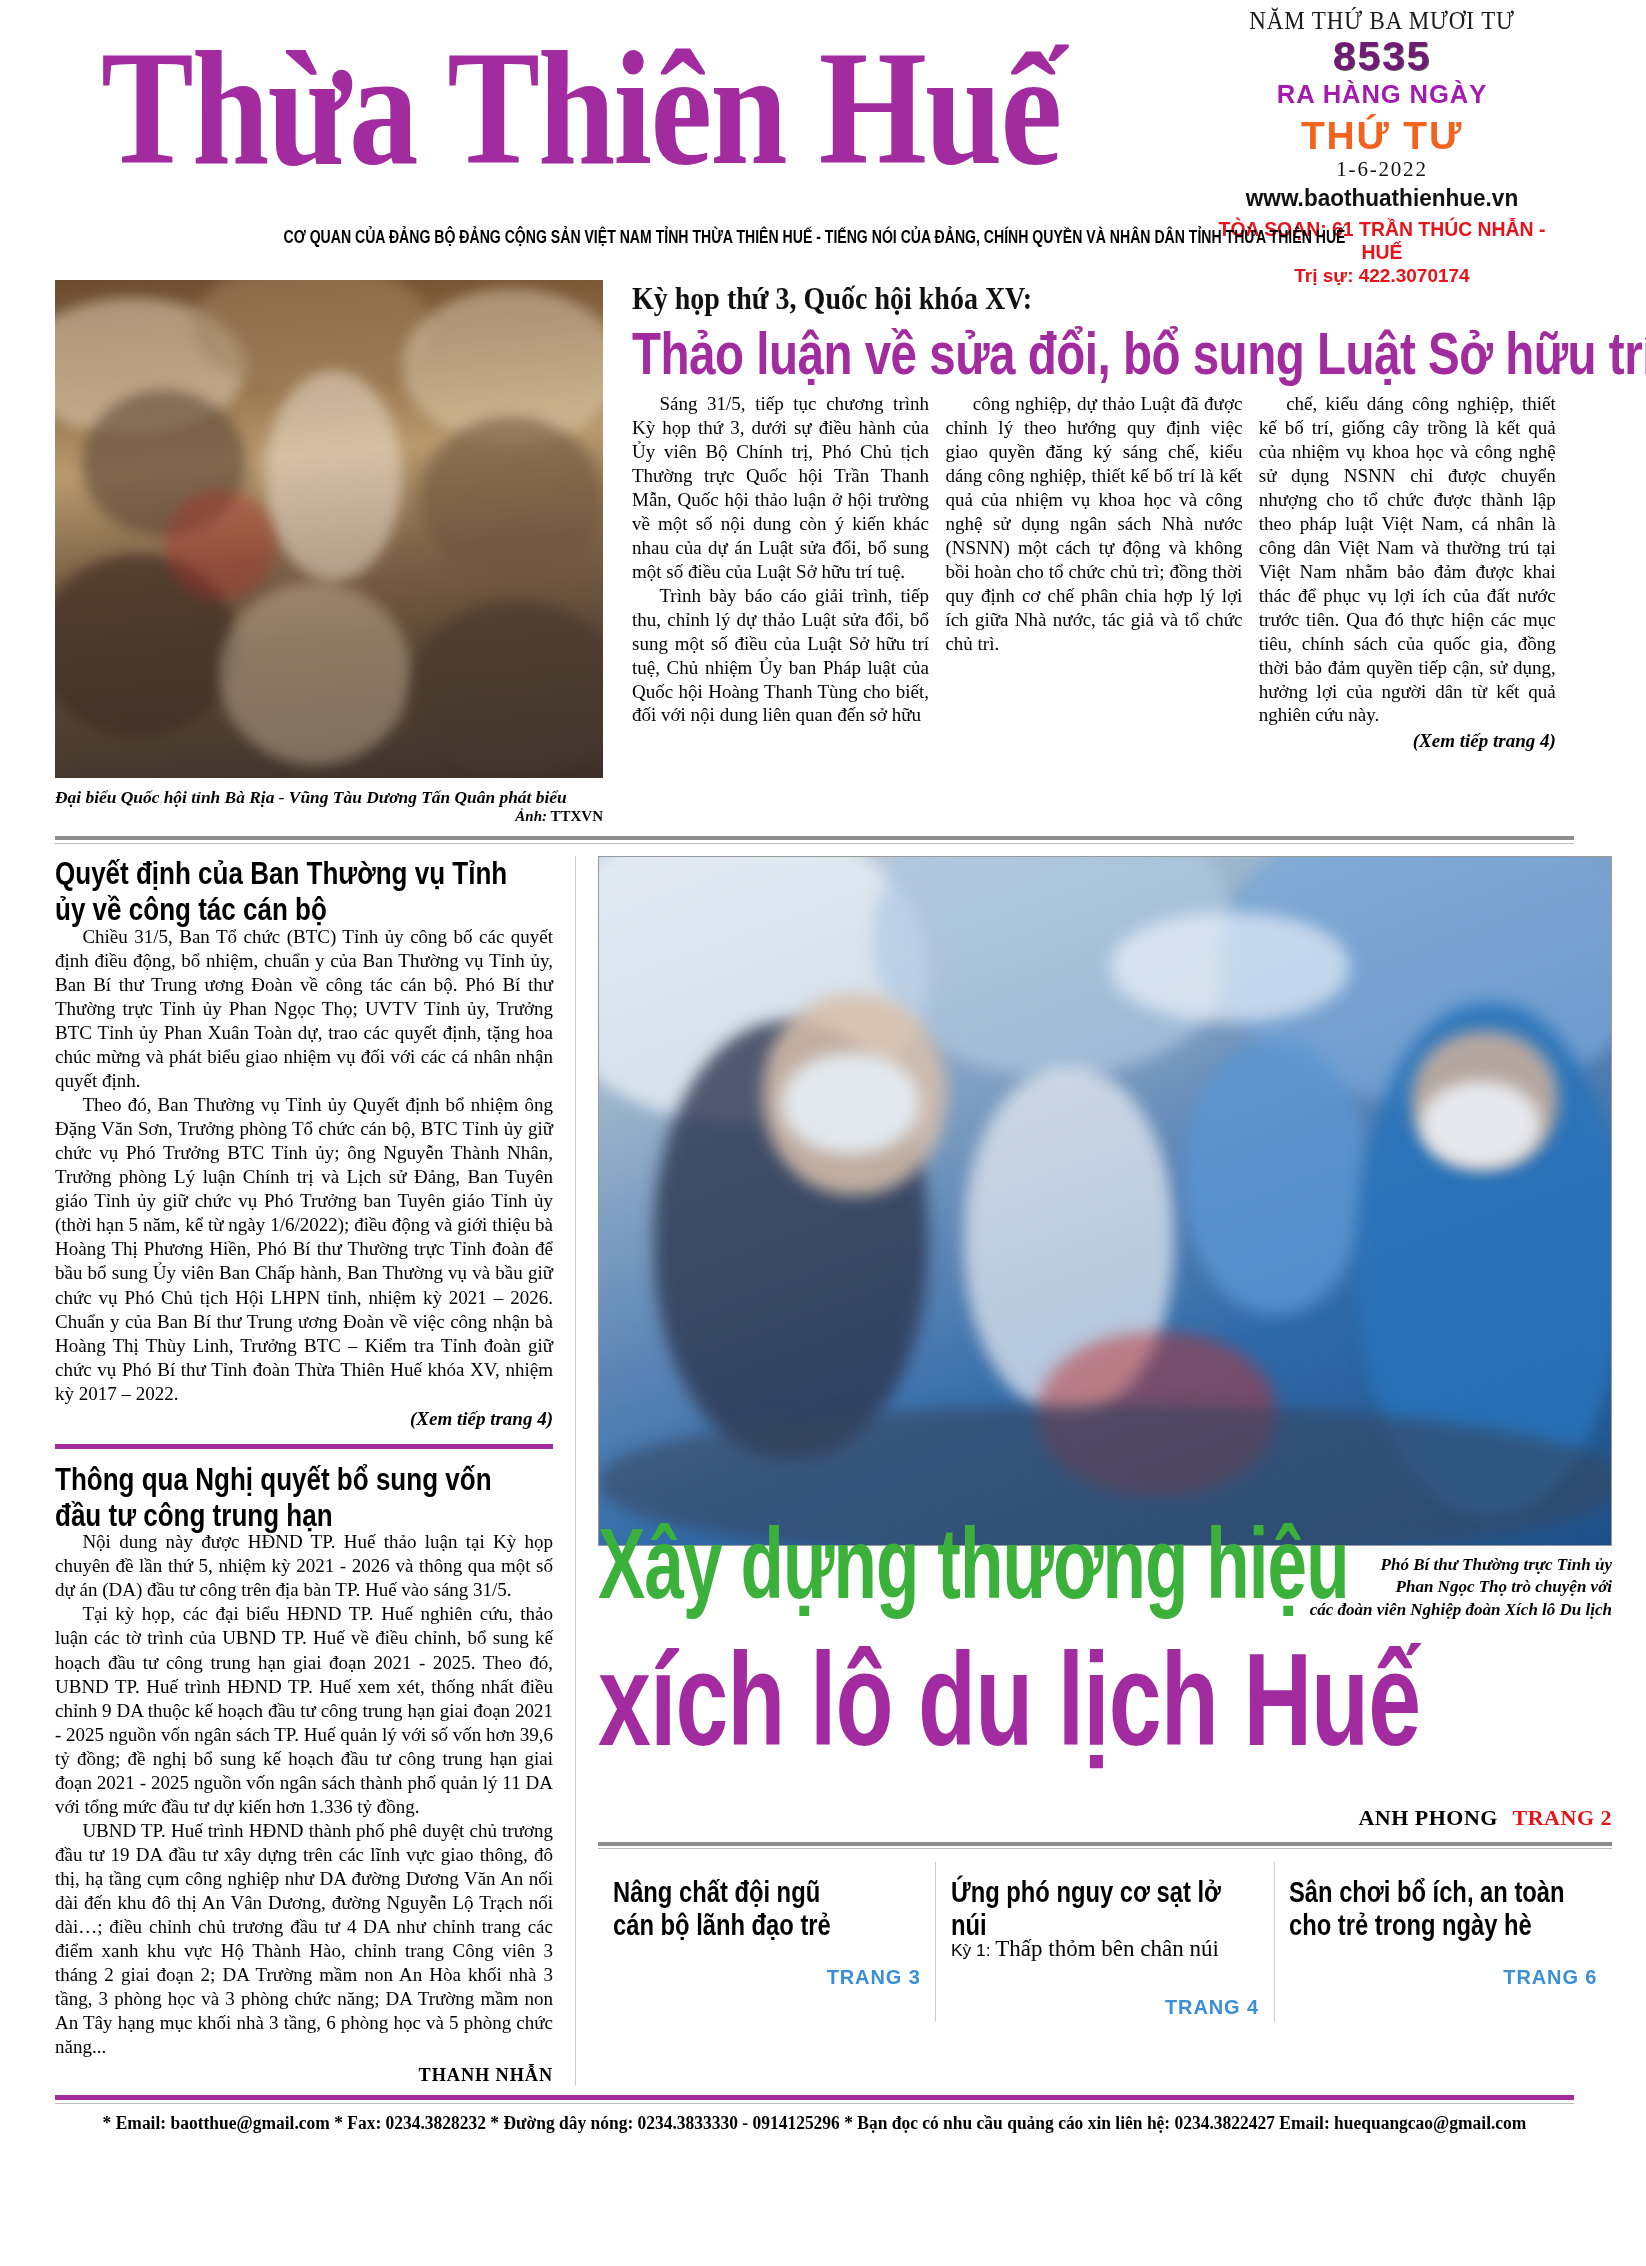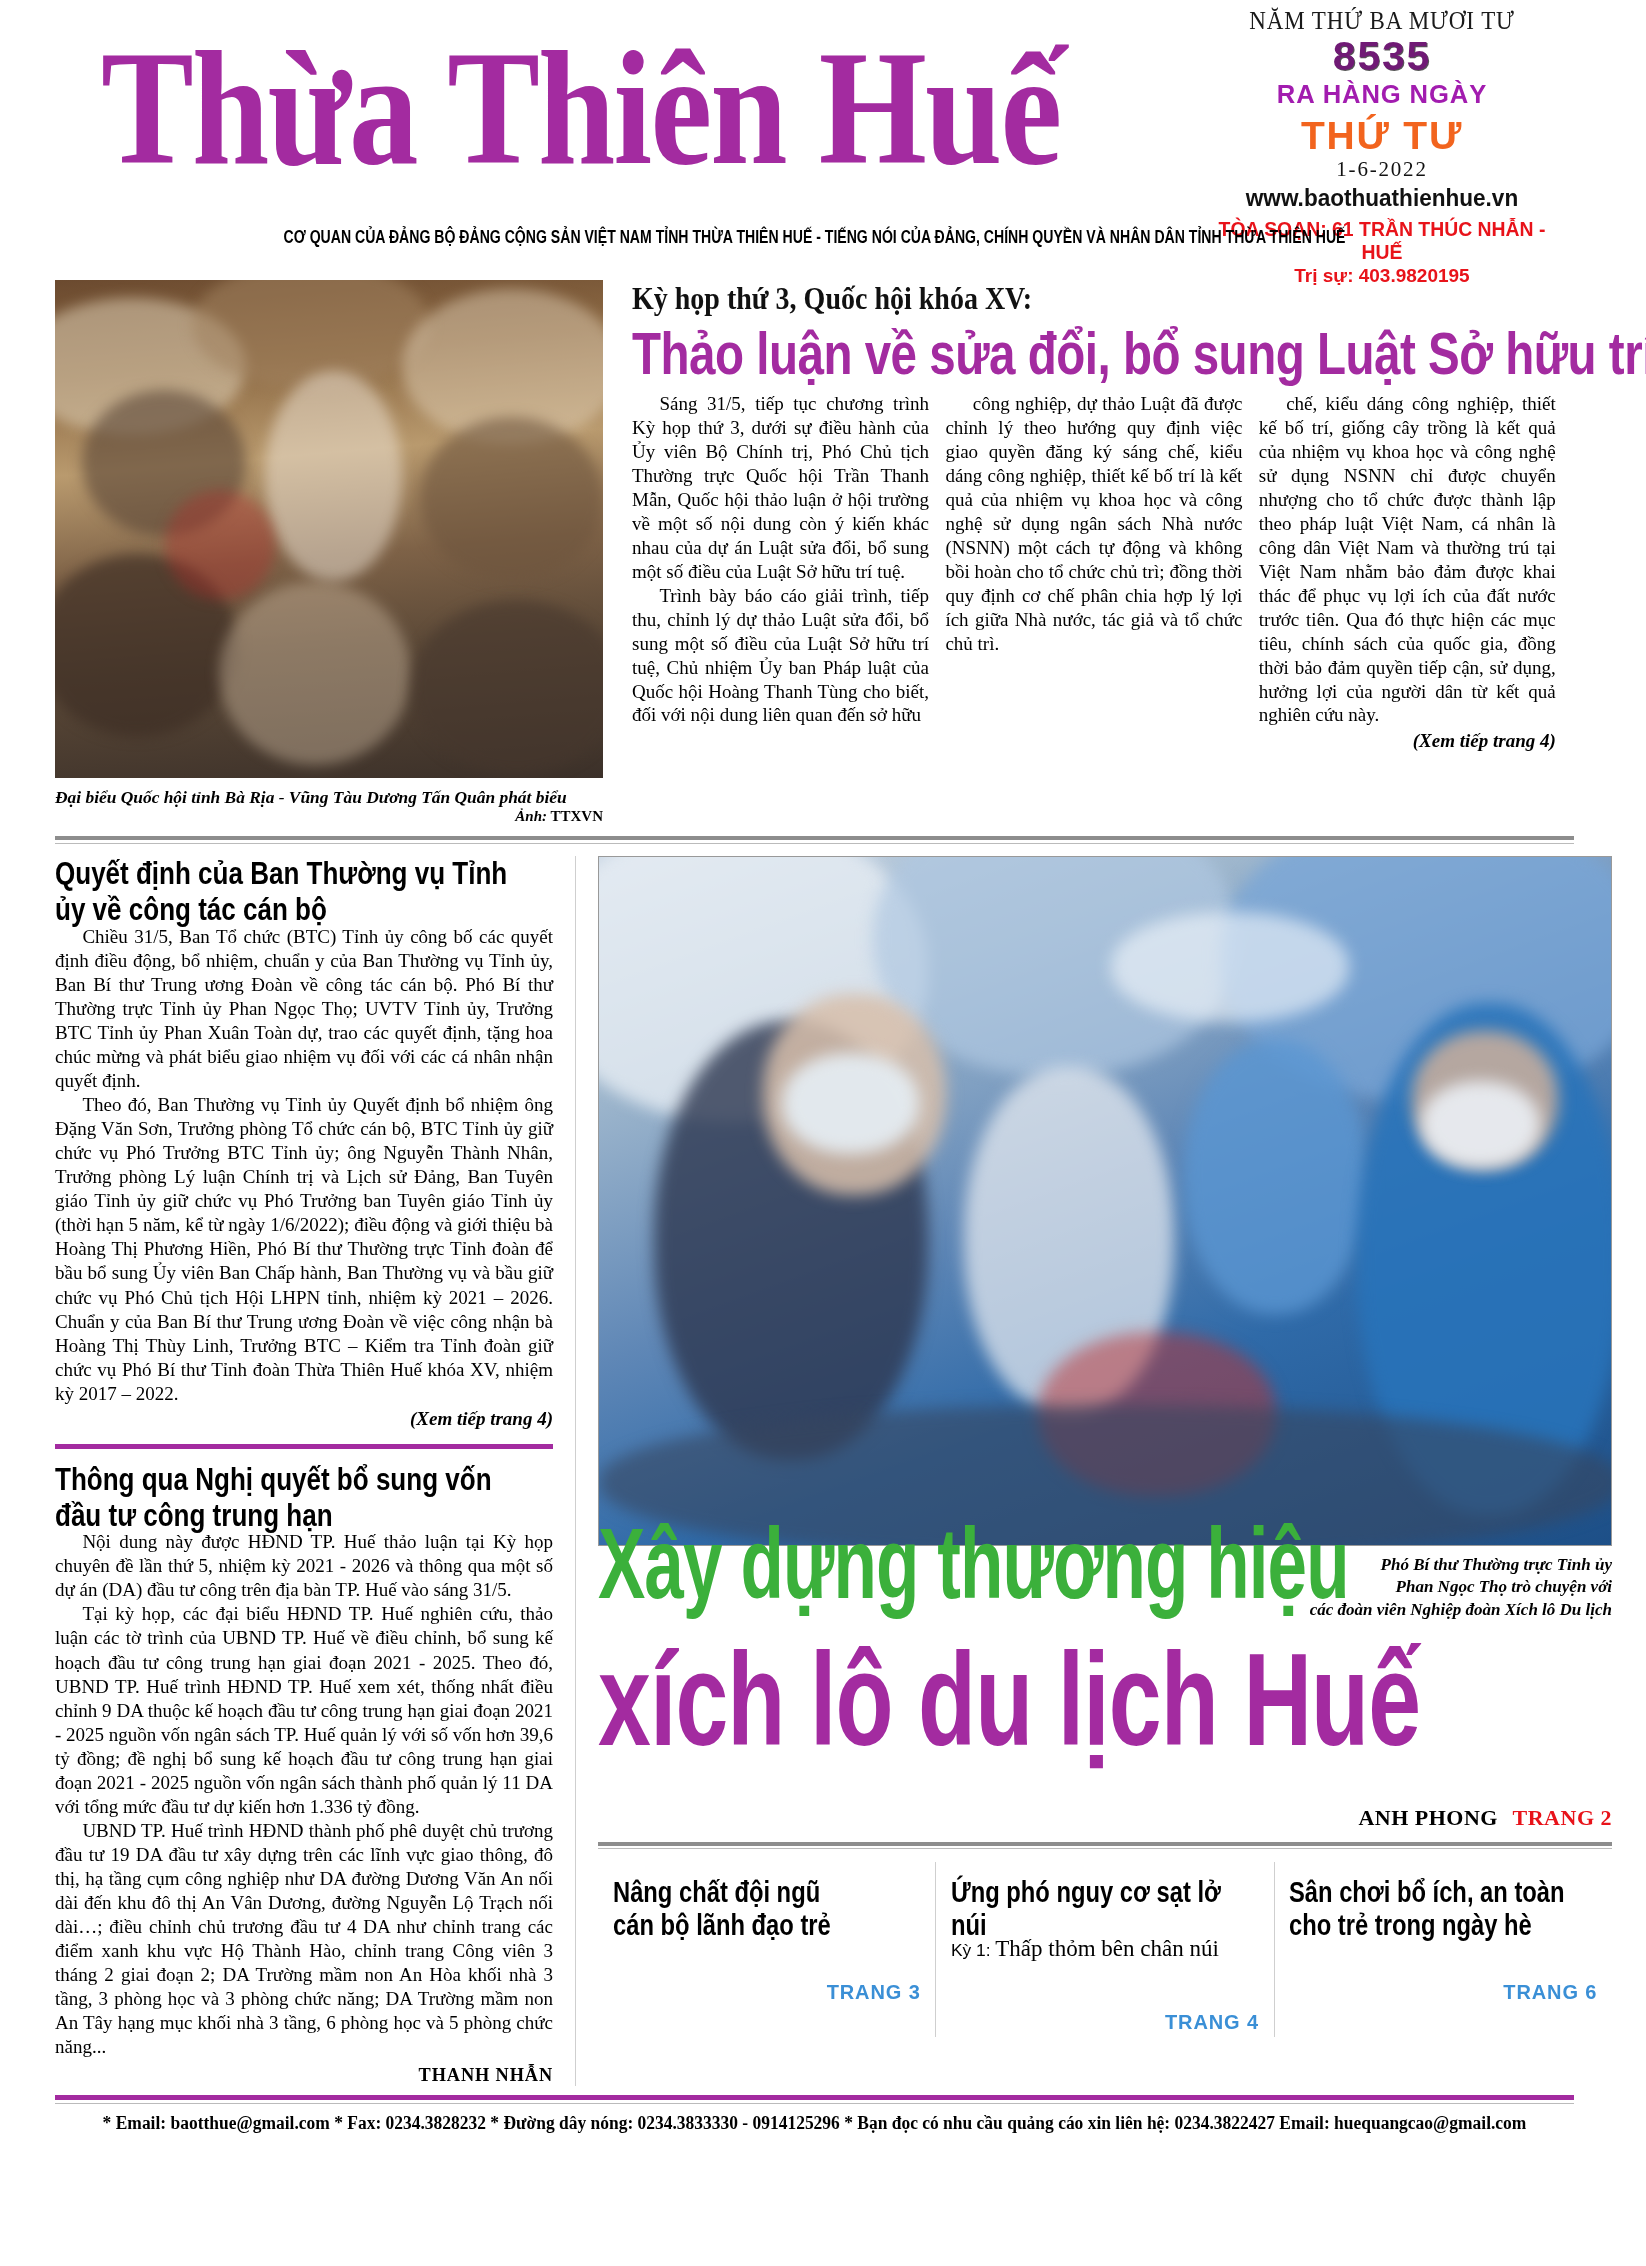--- a/index.html
+++ b/index.html
@@ -195,21 +195,21 @@
   .teaser-sub .ky {
     font-family:"Liberation Sans", sans-serif;
     font-weight:normal; font-size:17.4px;
   }
   .teaser-sub .serifline {
     font-family:"Liberation Serif", serif; font-size:23px;
   }
   .teaser-page {
     font-family:"Liberation Sans", sans-serif;
     font-weight:bold; font-size:20px; color:#3A8FD6;
-    text-align:right; margin-top:49px; letter-spacing:0.9px;
+    text-align:right; margin-top:34px; letter-spacing:0.9px;
   }
 
   
   .footer-rule { height:5.5px; background:#A32BA0; margin-top:9.1px; }
   .footer-line {
     font-family:"Liberation Serif", serif;
     font-weight:bold; font-size:18px; text-align:center;
     margin-top:9.1px; transform:scaleX(0.97);
   }
 </style>
@@ -222,21 +222,21 @@
     <div class="mh-title">Thừa Thiên Huế</div>
 
     <div class="mh-right">
       <div class="mh-year">NĂM THỨ BA MƯƠI TƯ</div>
       <div class="mh-issue">8535</div>
       <div class="mh-daily">RA HÀNG NGÀY</div>
       <div class="mh-weekday">THỨ TƯ</div>
       <div class="mh-date">1-6-2022</div>
       <div class="mh-web">www.baothuathienhue.vn</div>
       <div class="mh-addr">TÒA SOẠN: 61 TRẦN THÚC NHẪN - HUẾ</div>
-      <div class="mh-phone">Trị sự: 403.9820195</div>
+      <div class="mh-phone">Trị sự: 422.3070174</div>
     </div>
 
     <div class="mh-tagline">CƠ QUAN CỦA ĐẢNG BỘ ĐẢNG CỘNG SẢN VIỆT NAM TỈNH THỪA THIÊN HUẾ - TIẾNG NÓI CỦA ĐẢNG, CHÍNH QUYỀN VÀ NHÂN DÂN TỈNH THỪA THIÊN HUẾ</div>
   </div>
 
   <div class="topstory">
 
     <div class="ts-photo-col">
       <div class="ts-photo">
         <div class="blob" style="left:-37px;top:18.3px;width:228px;height:137px;background:rgba(220,205,180,.55);"></div>

